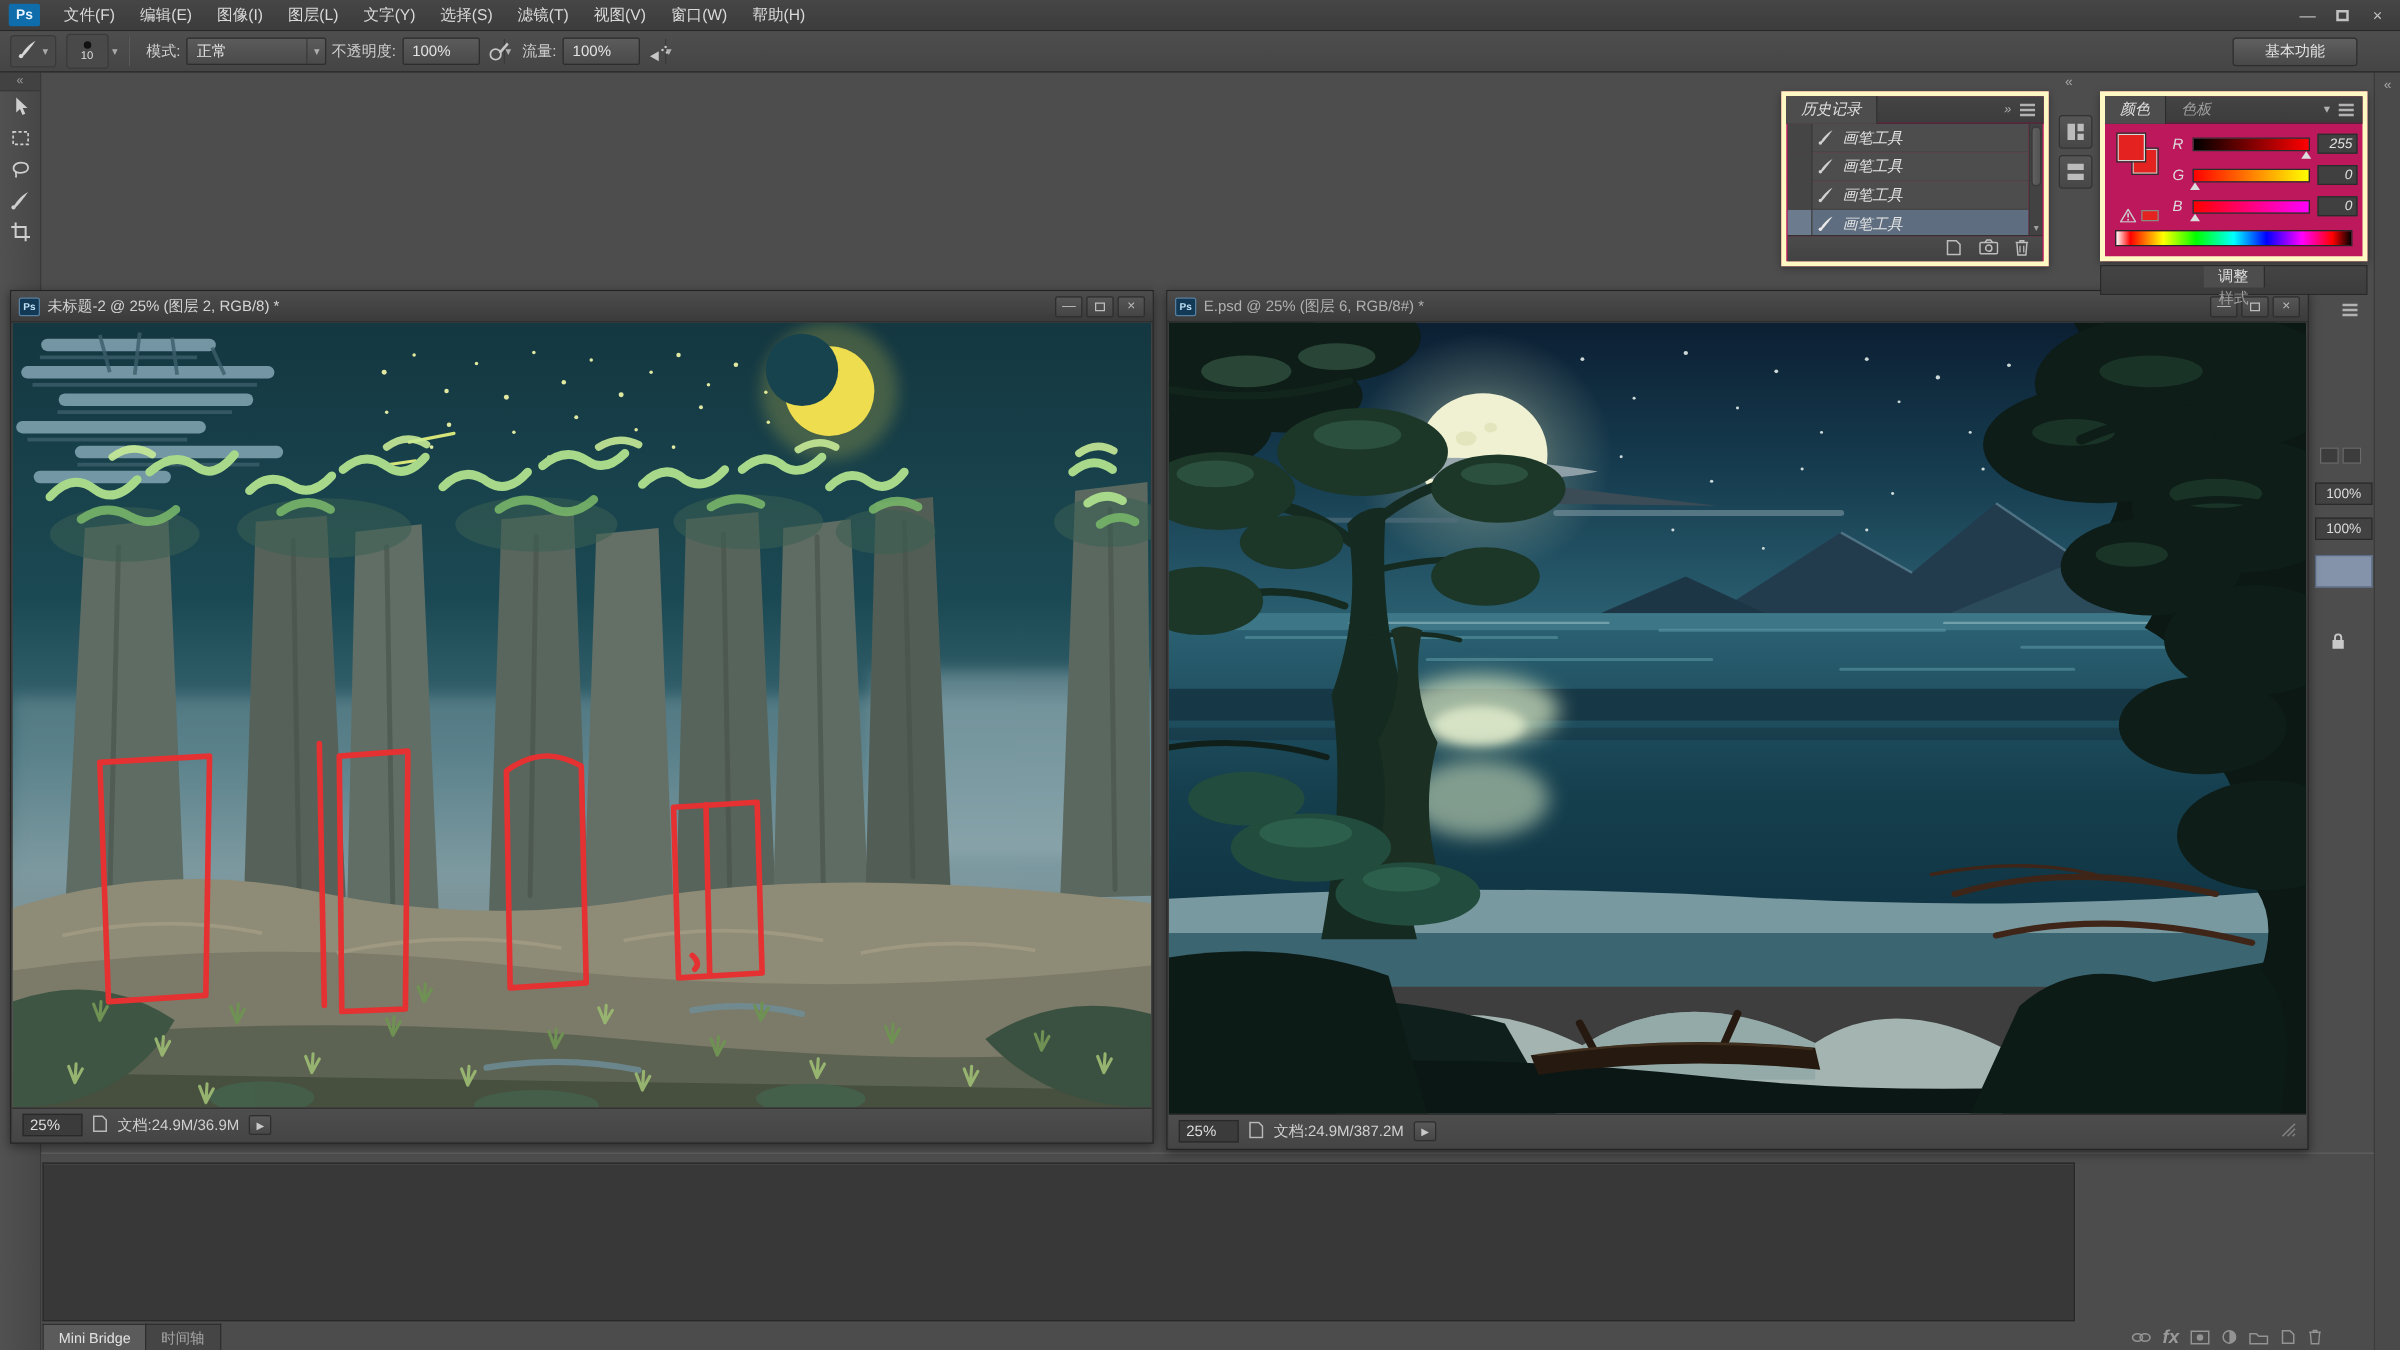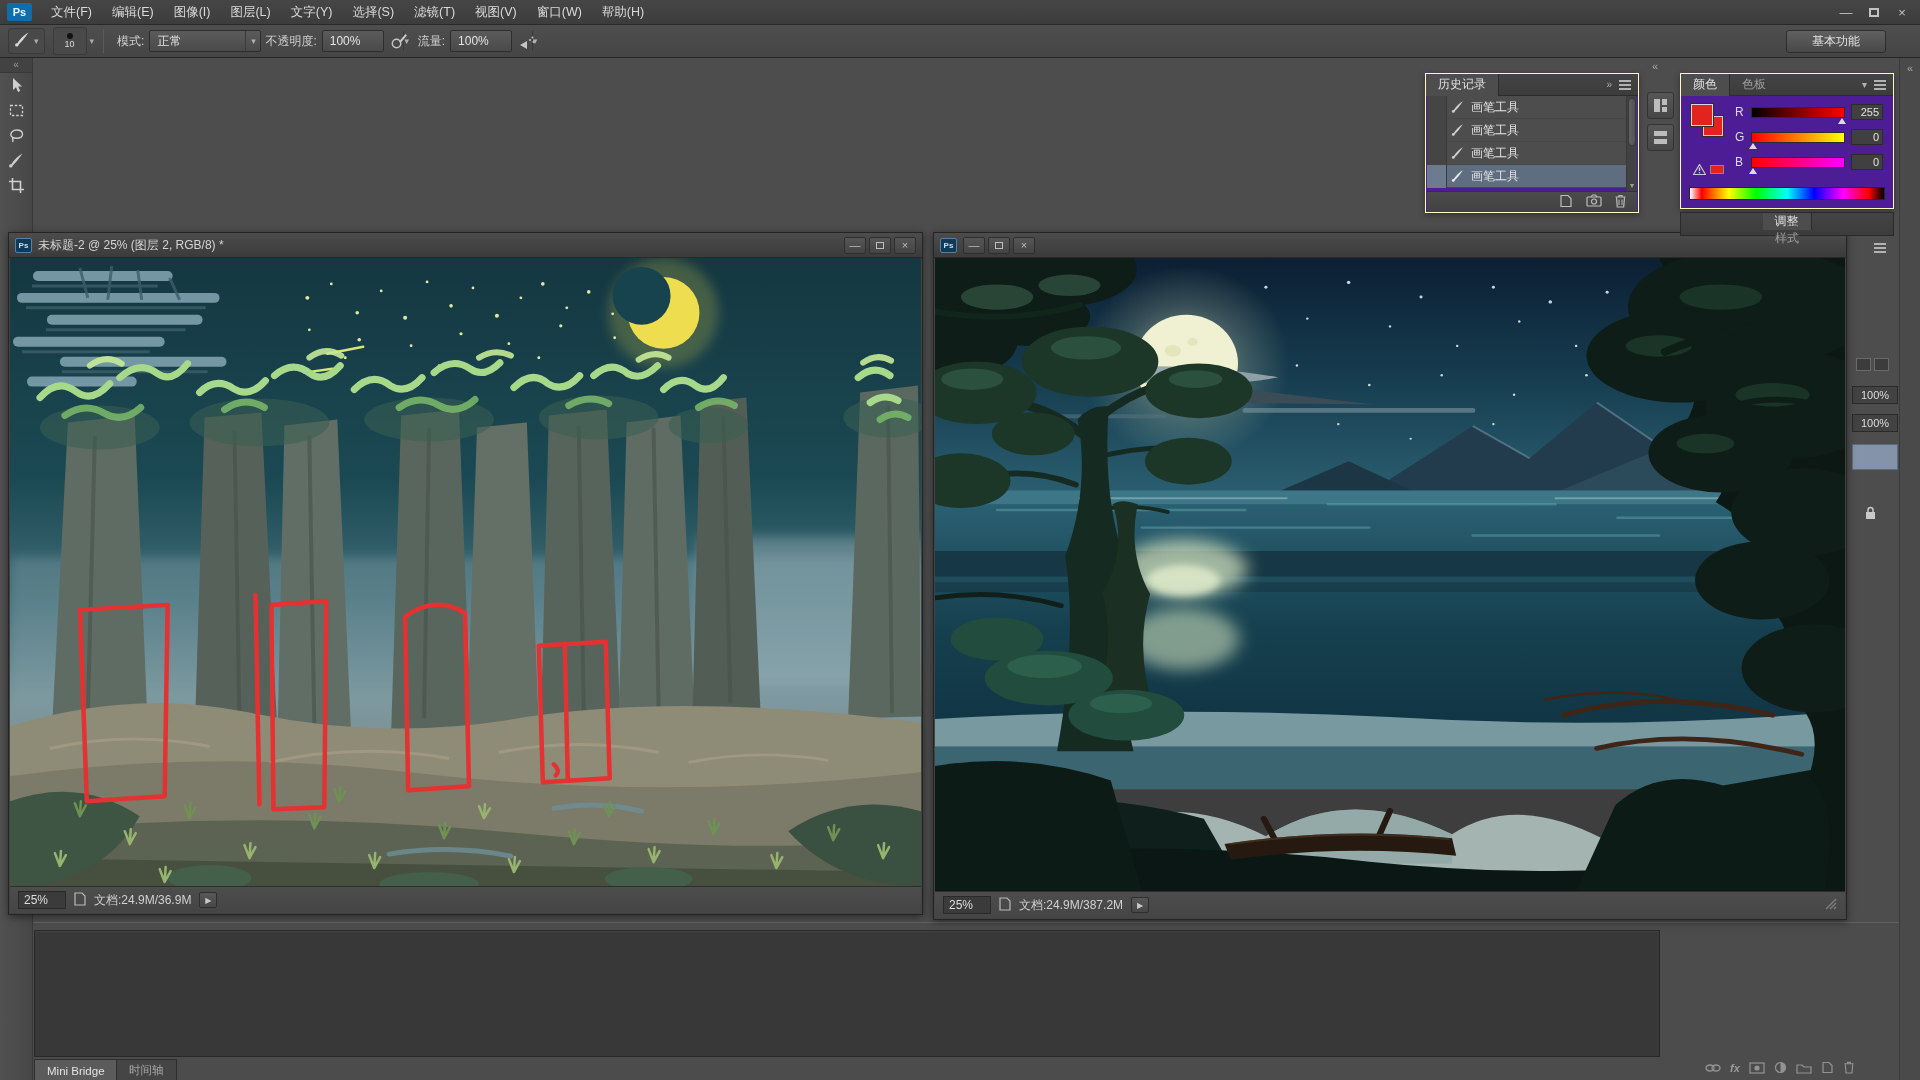--- a/index.html
+++ b/index.html
@@ -49,21 +49,21 @@
 .mini-restore{width:8px;height:7px;border:1.5px solid #bdbdbd;display:inline-block;}
 .doc-canvas{position:absolute;left:1px;right:1px;top:25px;bottom:28px;background:#3e3e3e;overflow:hidden;}
 .doc-canvas svg{display:block;}
 .doc-status{position:absolute;left:1px;right:1px;bottom:1px;height:27px;background:linear-gradient(#4d4d4d,#454545);border-top:1px solid #2d2d2d;display:flex;align-items:center;padding:0 8px;gap:8px;font-size:12px;}
 .zoom-box{width:48px;height:18px;background:#3b3b3b;border:1px solid #292929;color:#ddd;display:flex;align-items:center;padding-left:5px;font-size:12px;}
 .status-info{color:#d0d0d0;}
 .play-btn{width:18px;height:16px;background:linear-gradient(#585858,#474747);border:1px solid #2e2e2e;color:#c9c9c9;font-size:8px;display:flex;align-items:center;justify-content:center;border-radius:2px;}
 .grip{margin-left:auto;opacity:.8;}
 
 
-.panel{position:absolute;background:#4c1d95;border:1px solid #fef9c3;box-shadow:0 2px 6px rgba(0,0,0,.35);z-index:20;}
+.panel{position:absolute;background:#be185d;border:4px solid #fef9c3;box-shadow:0 2px 6px rgba(0,0,0,.35);z-index:20;font-style:italic;}
 .panel-tabbar{height:22px;background:linear-gradient(#444,#3c3c3c);border-bottom:1px solid #2c2c2c;display:flex;align-items:center;}
 .ptab{height:22px;display:flex;align-items:center;padding:0 12px;font-size:12px;color:#9f9f9f;}
 .ptab.active{background:#4d4d4d;color:#e0e0e0;border-right:1px solid #2c2c2c;}
 .ptab-icons{margin-left:auto;display:flex;align-items:center;gap:7px;padding-right:7px;color:#b2b2b2;}
 .hlines{width:12px;height:2px;background:#b2b2b2;box-shadow:0 4px 0 #b2b2b2,0 -4px 0 #b2b2b2;display:inline-block;}
 .small-glyph{font-size:10px;color:#b2b2b2;}
 
 
 .hist-rows{position:absolute;left:1px;right:12px;top:22px;bottom:21px;overflow:hidden;}
 .hist-row{height:23px;display:flex;align-items:center;border-bottom:1px solid #464646;background:#4d4d4d;}
@@ -107,21 +107,21 @@
 .right-strip{position:absolute;left:1899px;top:58px;width:21px;height:1022px;background:#4a4a4a;border-left:1px solid #3b3b3b;z-index:4;}
 
 
 .bottom-panel{position:absolute;left:33px;top:922px;width:1866px;height:158px;background:#4c4c4c;border-top:1px solid #616161;z-index:8;}
 .bp-content{position:absolute;left:1px;top:7px;width:1626px;height:127px;background:#383838;border:1px solid #282828;box-shadow:inset 0 1px 0 rgba(255,255,255,.05);}
 .bp-tab{position:absolute;top:136px;height:22px;display:flex;align-items:center;padding:0 12px;font-size:11.5px;border:1px solid #2e2e2e;border-bottom:none;justify-content:center;}
 .bp-tab.active{background:#5b5b5b;color:#e2e2e2;}
 .bp-tab.inactive{background:#454545;color:#a6a6a6;}
 .bp-icons{position:absolute;top:138px;left:1672px;display:flex;align-items:center;gap:9px;}
 .bp-icons .ic{display:flex;align-items:center;justify-content:center;opacity:.85;}
-.fx-txt{font-style:italic;font-weight:bold;font-size:11px;color:#a8a8a8;}
+.fx-txt{font-style:italic;font-weight:bold;font-size:15px;color:#a8a8a8;}
 </style>
 </head>
 <body>
 
 <div id="app">
 
   <div class="workspace"></div>
 
   <div class="menubar">
     <div class="ps-logo">Ps</div>
@@ -420,20 +420,21 @@
             <path d="M1,1 H8 L11,4 V13 H1 Z" fill="none" stroke="#b9b9b9" stroke-width="1.2"></path>
           </svg></span>
       <span class="status-info">文档:24.9M/36.9M</span>
       <span class="play-btn">▶</span>
     </div>
   </div>
 
   <div class="docwin" style="left:933px;top:232px;width:914px;height:688px;">
     <div class="doc-titlebar">
       <span class="mini-ps">Ps</span>
+      <span class="doc-title dim">E.psd @ 25% (图层 6, RGB/8#) *</span>
       <span class="doc-ctrls">
         <span class="doc-ctrl">—</span>
         <span class="doc-ctrl">
             <span class="mini-restore"></span>
           </span>
         <span class="doc-ctrl">×</span>
       </span>
     </div>
     <div class="doc-canvas">
       <svg width="100%" height="100%" viewBox="0 0 880 648" preserveAspectRatio="none">

